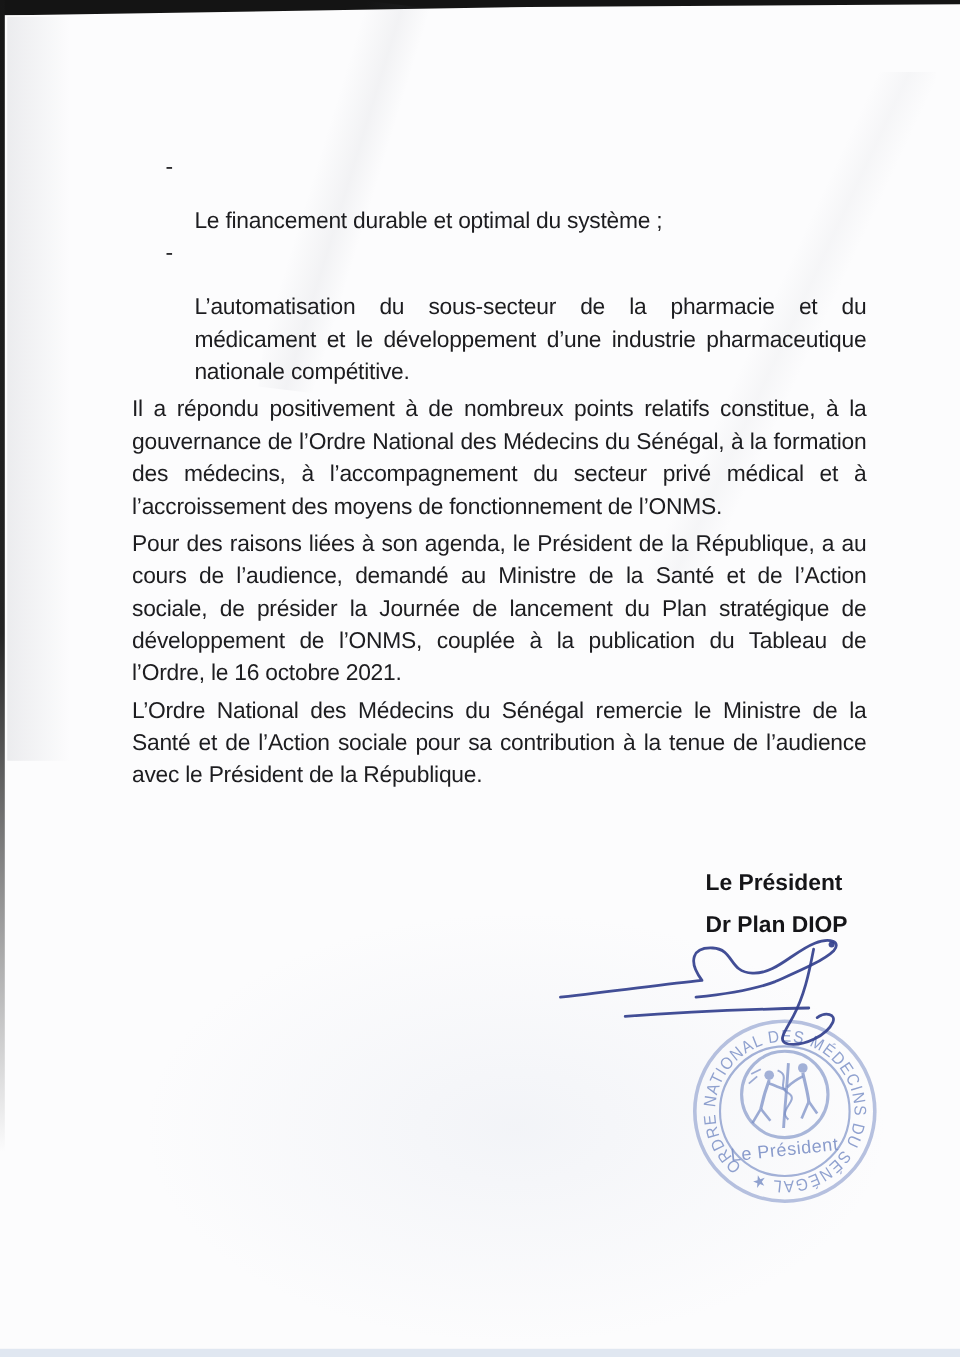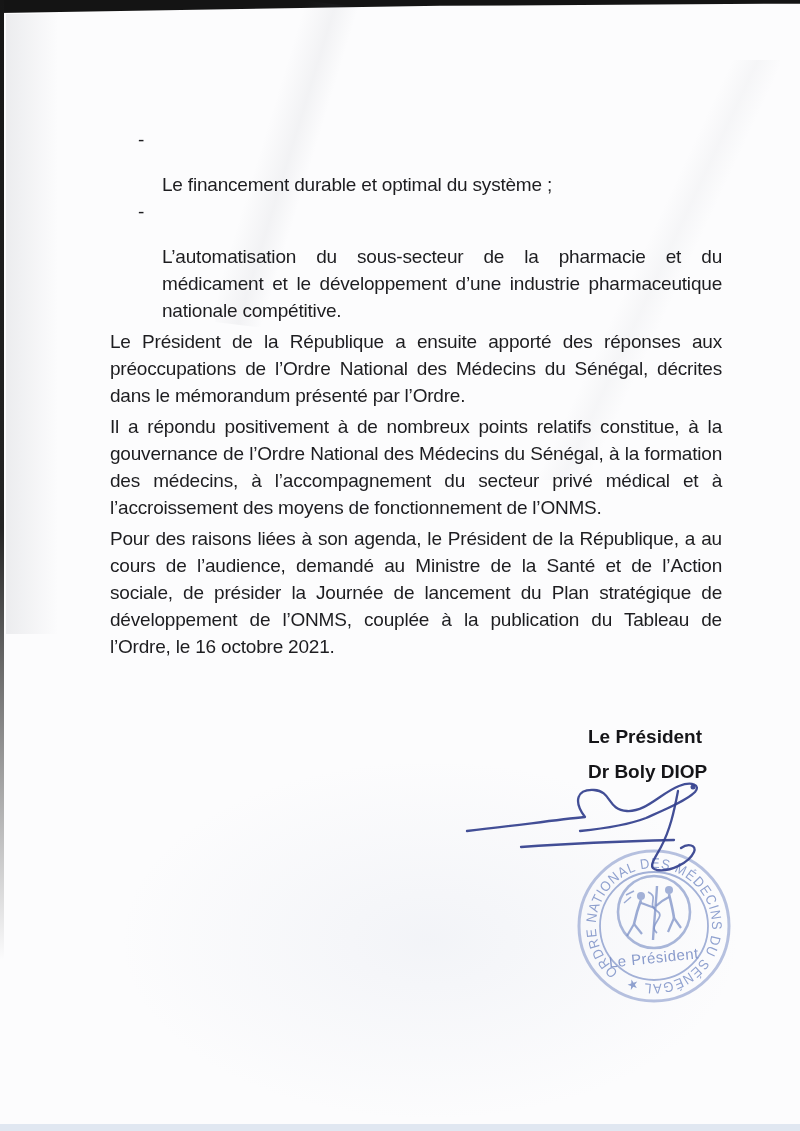--- a/index.html
+++ b/index.html
@@ -83,28 +83,28 @@
     <ul class="bullets">
       <li>
         <span class="dash">-</span>
         <span class="btxt">Le financement durable et optimal du système ;</span>
       </li>
       <li>
         <span class="dash">-</span>
         <span class="btxt">L’automatisation du sous-secteur de la pharmacie et du médicament et le développement d’une industrie pharmaceutique nationale compétitive.</span>
       </li>
     </ul>
-    <p>Le Président de la République a ensuite apporté des réponses aux préoccupations de l’Ordre National des Médecins du Sénégal, décrites dans le mémorandum présenté par l’Ordre.</p>
     <p>Il a répondu positivement à de nombreux points relatifs constitue, à la gouvernance de l’Ordre National des Médecins du Sénégal, à la formation des médecins, à l’accompagnement du secteur privé médical et à l’accroissement des moyens de fonctionnement de l’ONMS.</p>
     <p>Pour des raisons liées à son agenda, le Président de la République, a au cours de l’audience, demandé au Ministre de la Santé et de l’Action sociale, de présider la Journée de lancement du Plan stratégique de développement de l’ONMS, couplée à la publication du Tableau de l’Ordre, le 16 octobre 2021.</p>
+    <p>L’Ordre National des Médecins du Sénégal remercie le Ministre de la Santé et de l’Action sociale pour sa contribution à la tenue de l’audience avec le Président de la République.</p>
   </div>
 
   <div class="sig-block">
     <div class="sig-title">Le Président</div>
-    <div class="sig-name">Dr Boly DIOP</div>
+    <div class="sig-name">Dr Plan DIOP</div>
   </div>
 
   <svg class="ink-layer" width="800" height="1131" viewBox="0 0 800 1131" xmlns="http://www.w3.org/2000/svg" xmlns:xlink="http://www.w3.org/1999/xlink">
 
     <g opacity="0.88" style="filter:blur(0.3px)">
       <circle class="stamp-stroke" cx="654" cy="926" r="75" stroke-width="3" stroke-opacity="0.55"></circle>
       <circle class="stamp-stroke" cx="654" cy="926" r="54" stroke-width="1.8" stroke-opacity="0.7"></circle>
 
       <defs>
         <path id="ringPath" d="M 596 926 A 58 58 0 1 1 712 926 A 58 58 0 1 1 596 926" fill="none"></path>

